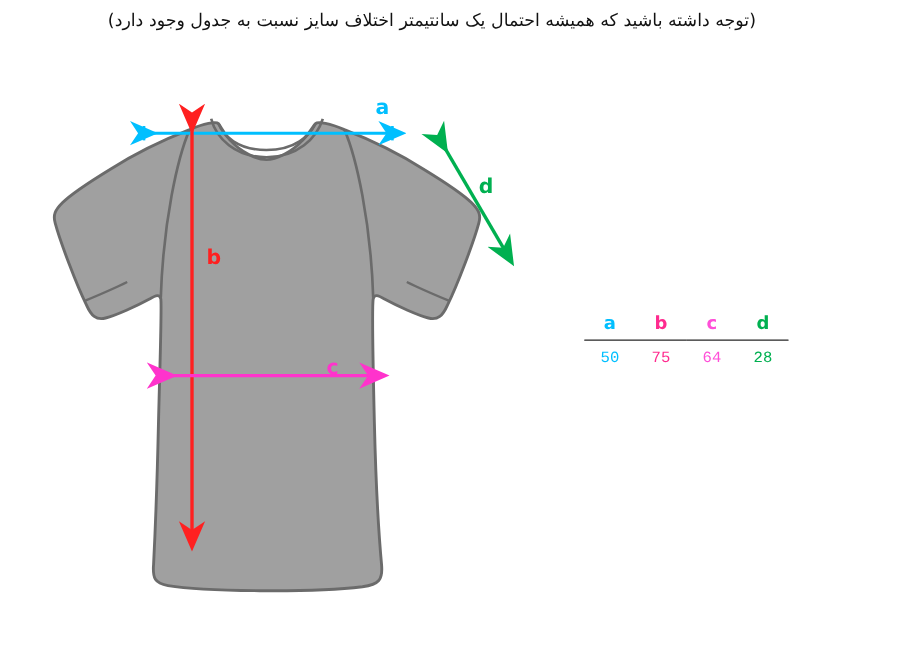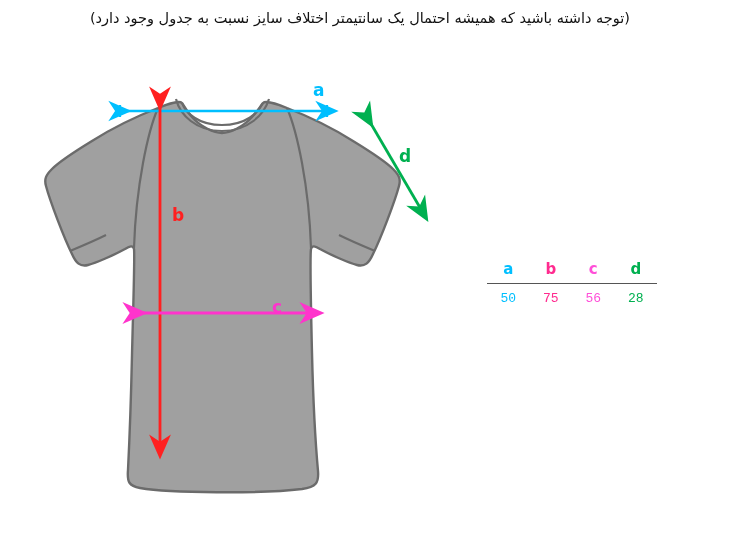--- a/index.html
+++ b/index.html
@@ -192,20 +192,20 @@
           <th class="c-a">a</th>
           <th class="c-b">b</th>
           <th class="c-c">c</th>
           <th class="c-d">d</th>
         </tr>
       </thead>
       <tbody>
         <tr>
           <td class="c-a">50</td>
           <td class="c-b">75</td>
-          <td class="c-c">56</td>
+          <td class="c-c">64</td>
           <td class="c-d">28</td>
         </tr>
       </tbody>
     </table>
   </div>
 
 </div>
 
 </body></html>

